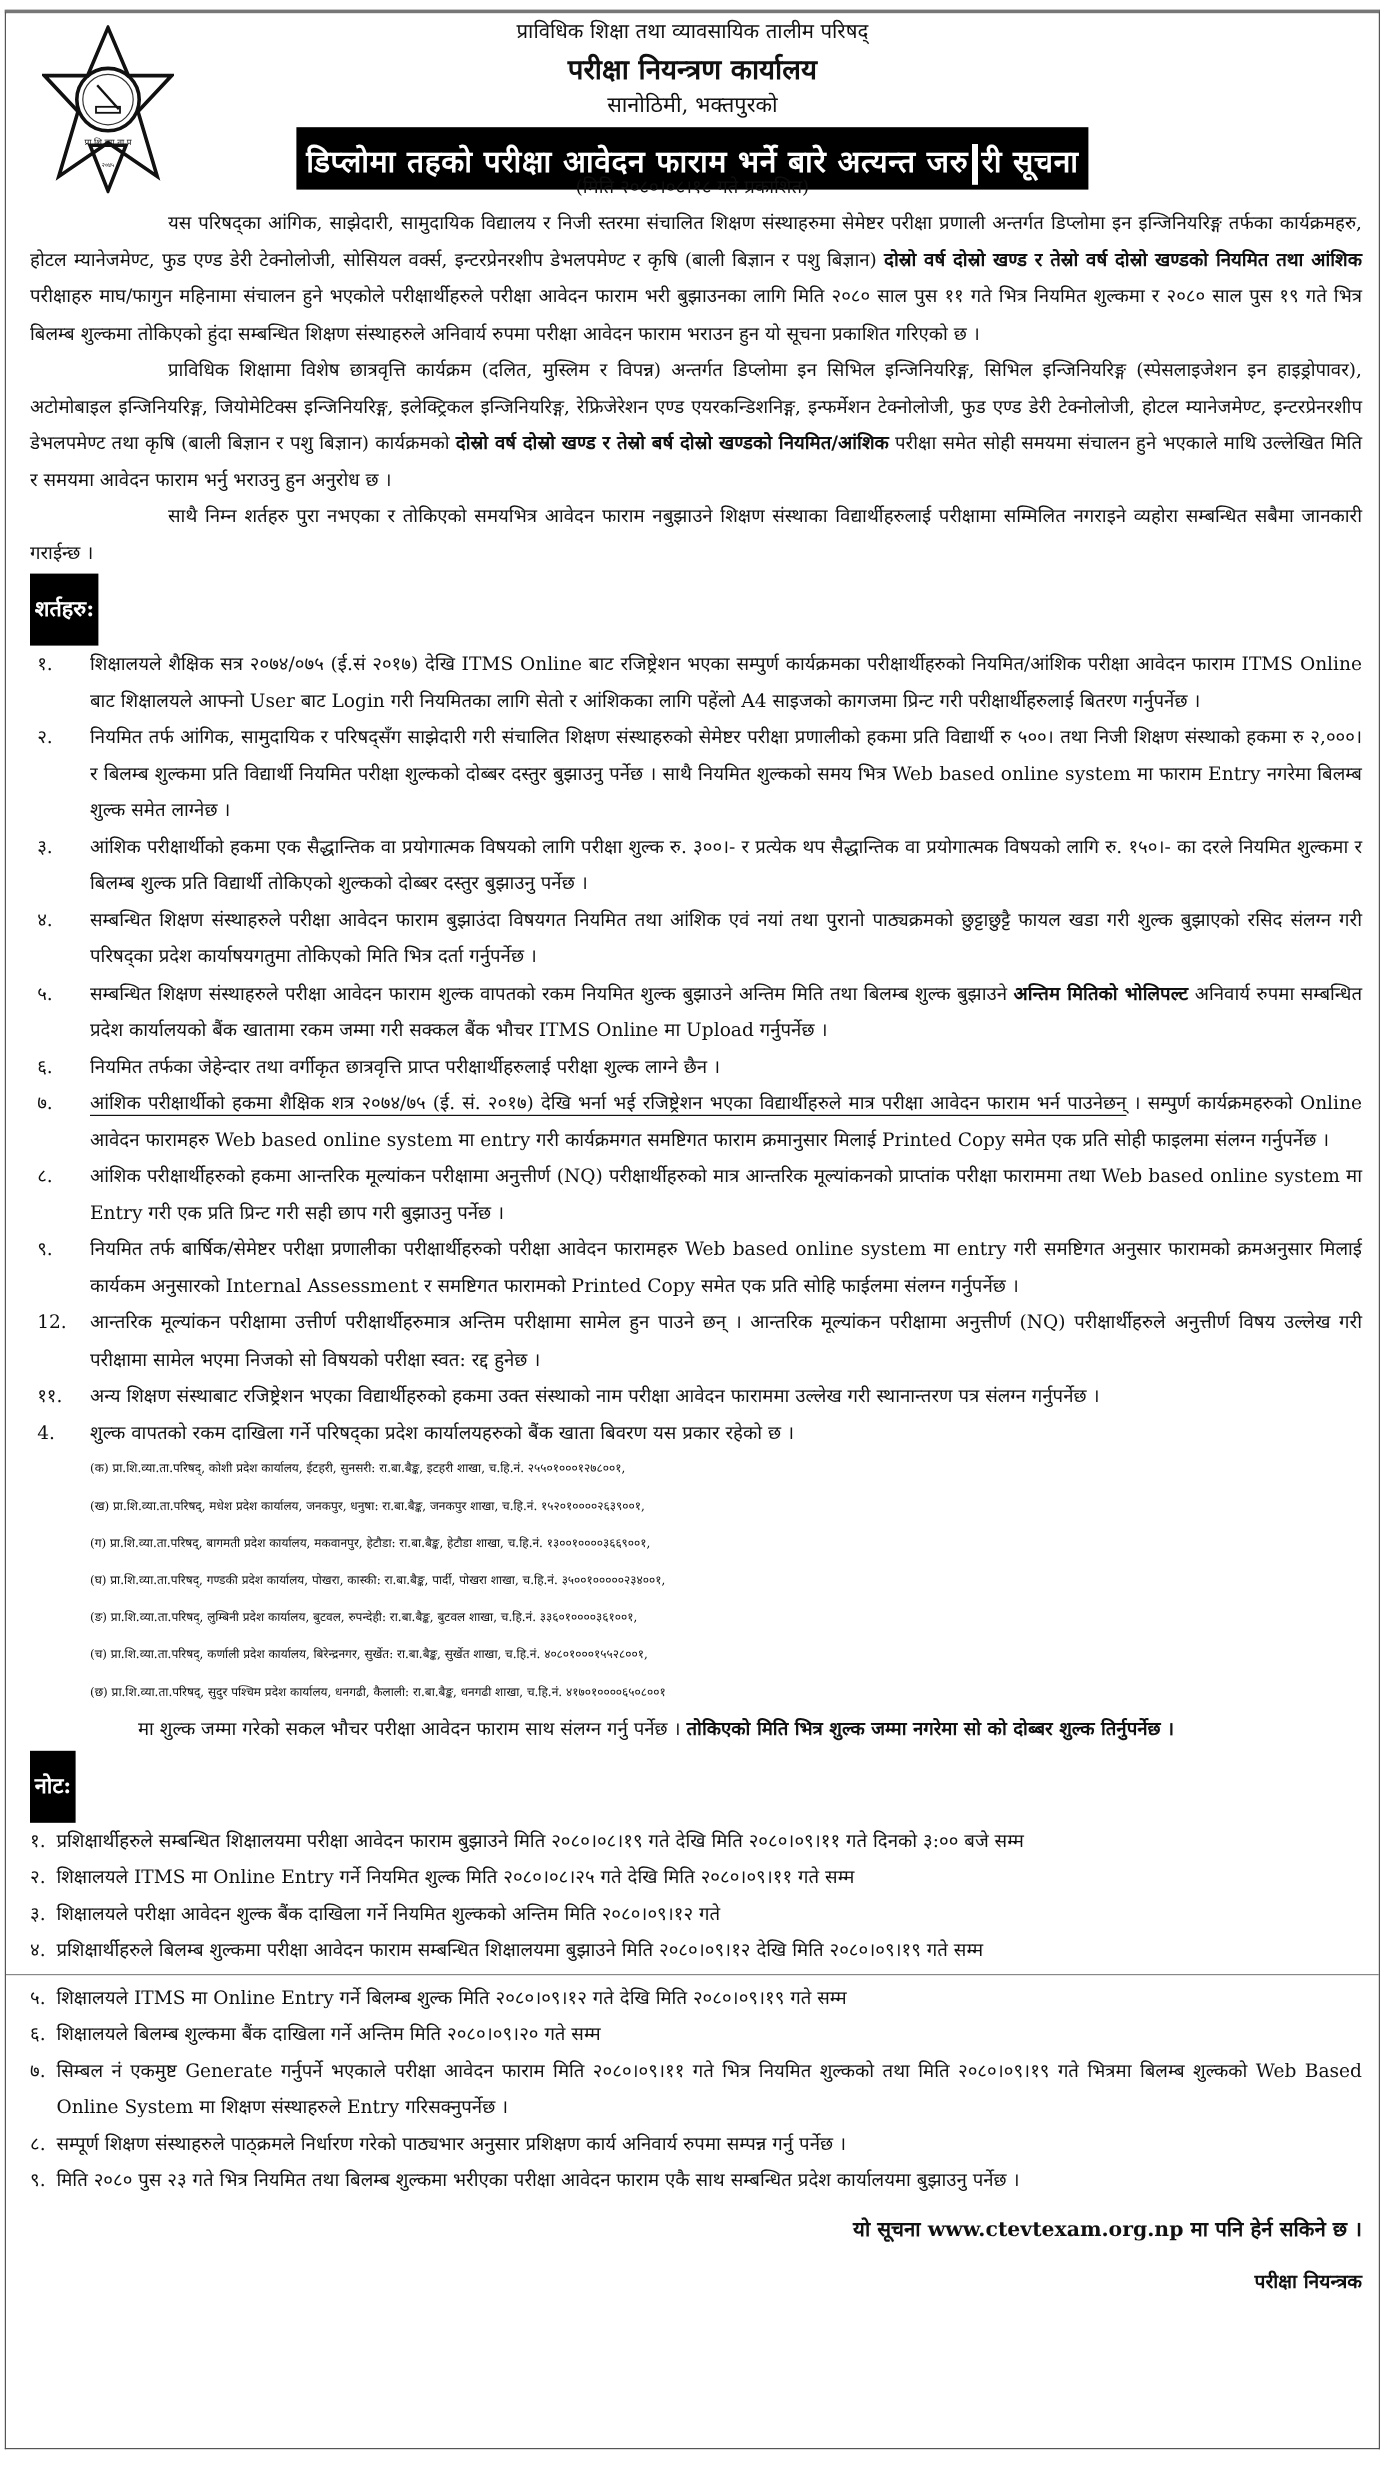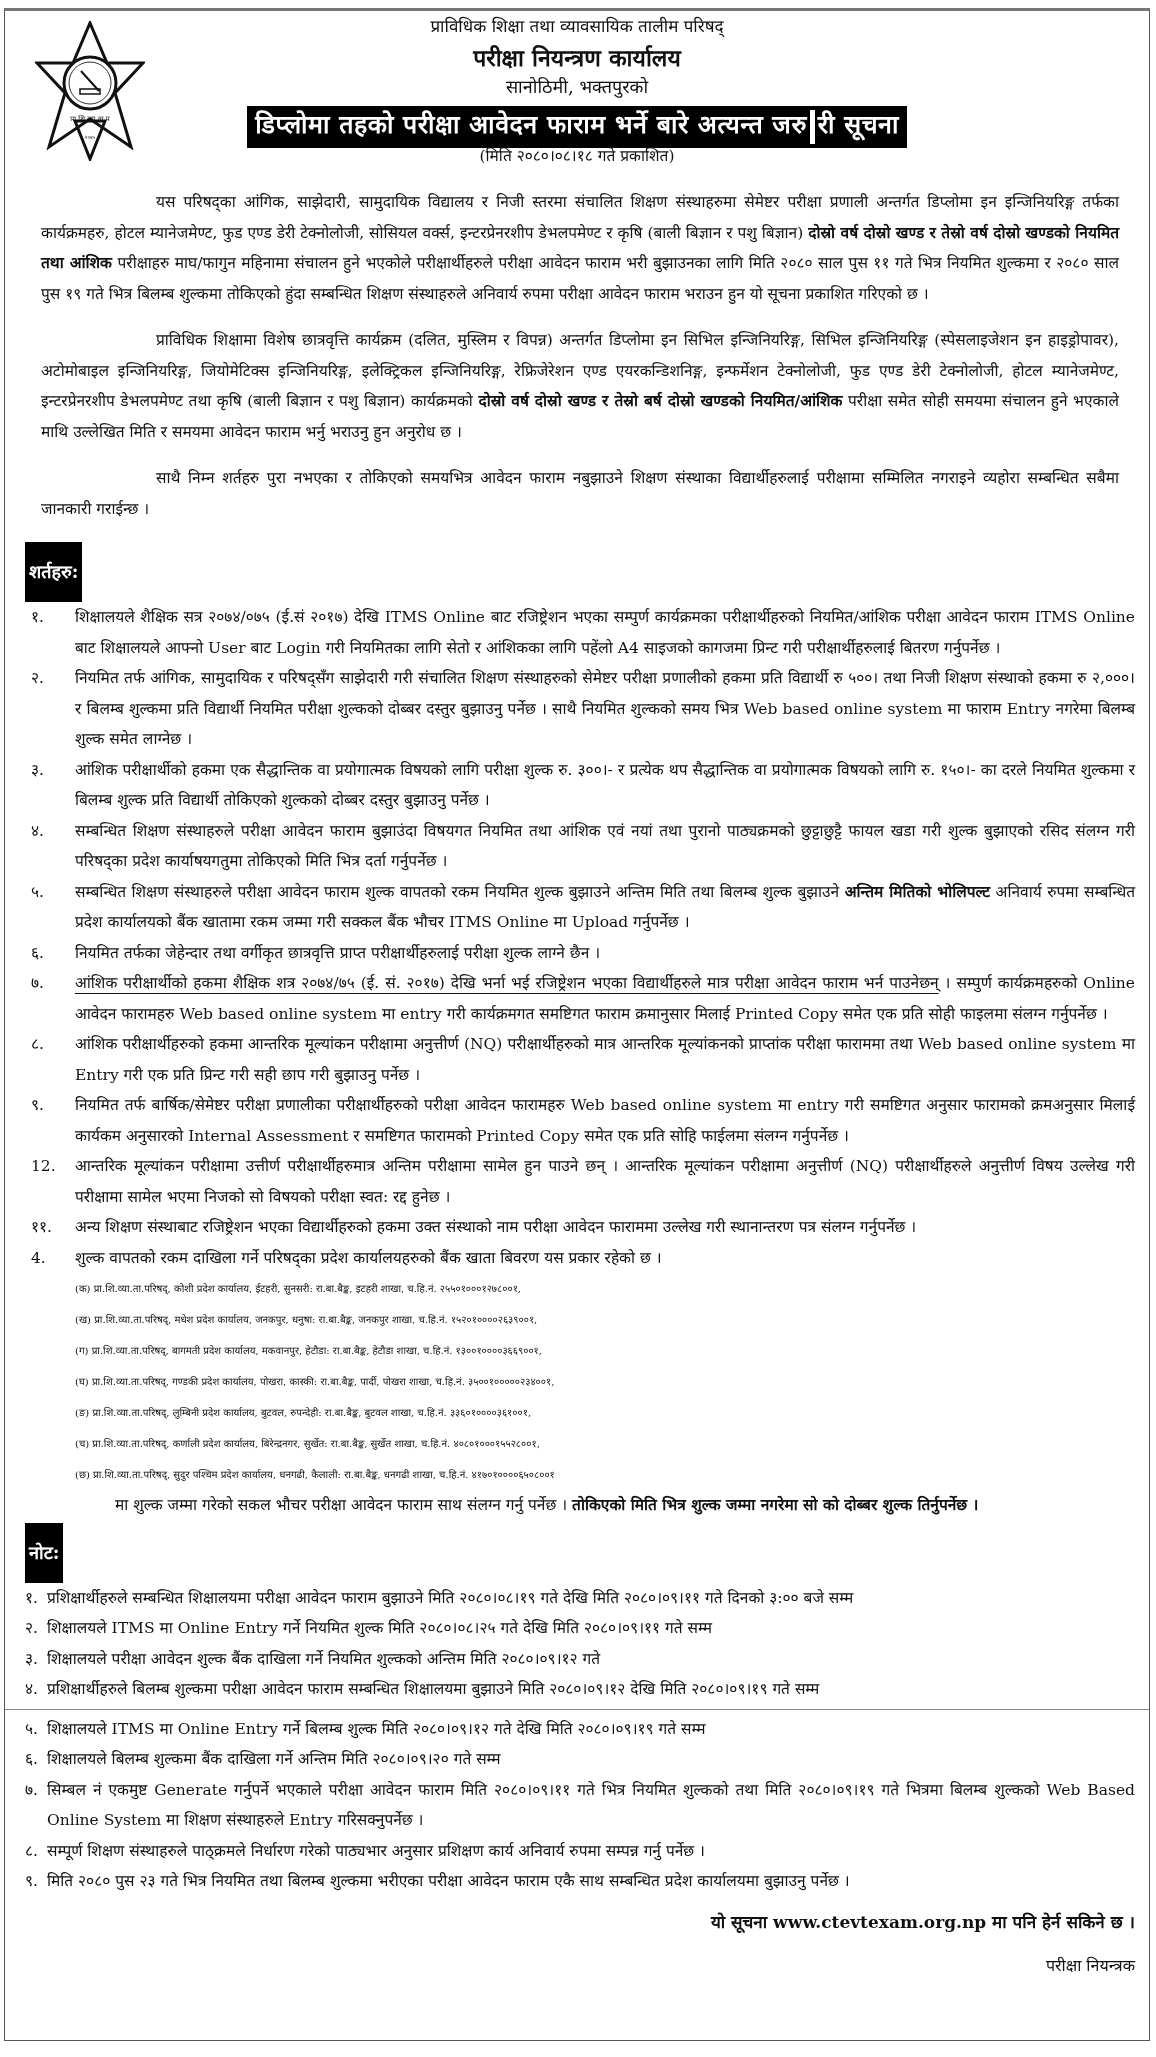--- a/index.html
+++ b/index.html
@@ -13,43 +13,43 @@
     border: 1.5px solid #555; border-top: 3px solid #777; box-sizing: border-box;
   }
   .logo { position: absolute; left: 30px; top: 10px; width: 110px; height: 140px; }
   .hdr { position: absolute; left: 0; right: 0; text-align: center; }
   .hdr1 { top: 3px; font-size: 17px; }
   .hdr2 { top: 30px; font-size: 23px; font-weight: bold; }
   .hdr3 { top: 63px; font-size: 18px; }
   .banner-wrap { position: absolute; top: 95px; left: 0; right: 0; text-align: center; }
   .banner {
     display: inline-block; background: #000; color: #fff; font-size: 25px; font-weight: bold;
-    padding: 0 8px 4px 8px; letter-spacing: 0.5px;
+    padding: 10px 8px 4px 8px; letter-spacing: 0.5px;
   }
   .banner .gap { display: inline-block; width: 5px; height: 34px; background: #fff; vertical-align: middle; margin: 0 3px; }
   .hdr4 { top: 133px; font-size: 15.5px; }
   .body { position: absolute; left: 20px; right: 14px; top: 160px; line-height: 30.5px; text-align: justify; }
-  .para { margin: 16px; text-indent: 115px; }
+  .para { margin: 0; text-indent: 115px; }
   .b { font-weight: bold; }
   .u { text-decoration: underline; text-underline-offset: 5px; }
   .section-label {
     display: inline-block; background: #000; color: #fff; font-weight: bold; font-size: 18px;
     padding: 16px 4px; line-height: 28px; margin-top: 2px;
   }
   .cond { display: flex; margin: 0; }
   .cond .num { width: 50px; flex: 0 0 50px; padding-left: 6px; box-sizing: border-box; }
   .cond .txt { flex: 1; text-align: justify; }
   .bank { padding-left: 50px; margin: 0; font-size: 10px; line-height: 31px; white-space: nowrap; }
   .bank-tail { padding-left: 90px; margin: 0; }
   .note { display: flex; margin: 0; }
   .note .num { width: 22px; flex: 0 0 22px; }
   .note .txt { flex: 1; text-align: justify; }
   .sep { border-top: 1px solid #888; margin: 4px -14px 4px -20px; }
   .footer-line { text-align: right; font-weight: bold; font-size: 17px; margin-top: 10px; }
-  .signature { text-align: right; font-weight: normal; font-size: 16px; margin-top: 14px; }
+  .signature { text-align: right; font-weight: bold; font-size: 16px; margin-top: 14px; }
 </style>
 </head>
 <body>
 
 <div class="page">
 
   <svg class="logo" viewBox="0 0 110 140">
     <polygon points="55,2 72,42 108,42 80,72 96,126 55,98 14,126 30,72 2,42 38,42" fill="none" stroke="#111" stroke-width="3"></polygon>
     <polygon points="55,138 40,100 70,100" fill="none" stroke="#111" stroke-width="3"></polygon>
     <circle cx="55" cy="62" r="26" fill="none" stroke="#111" stroke-width="3"></circle>

